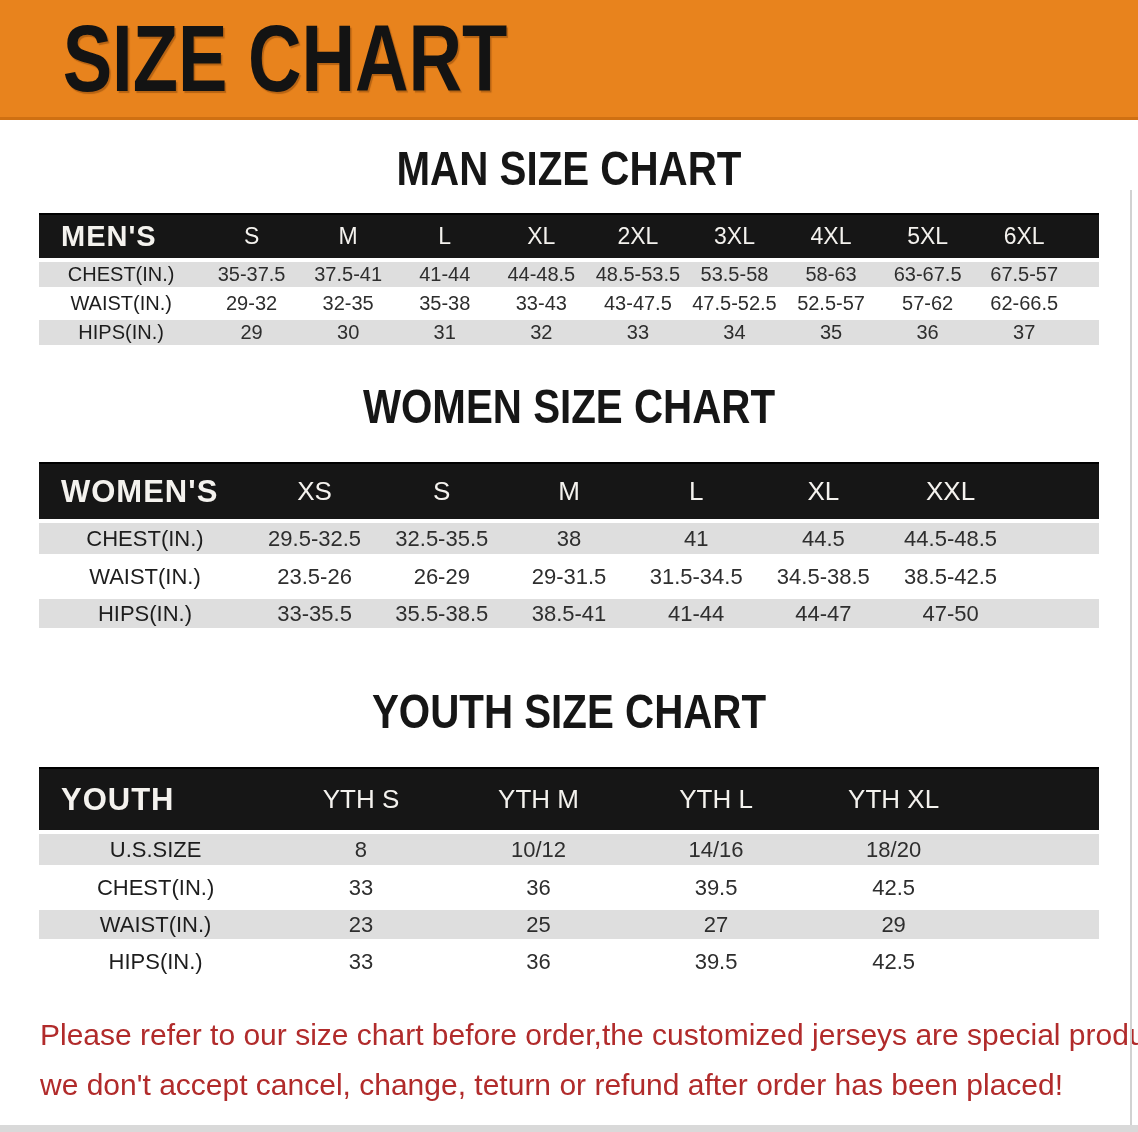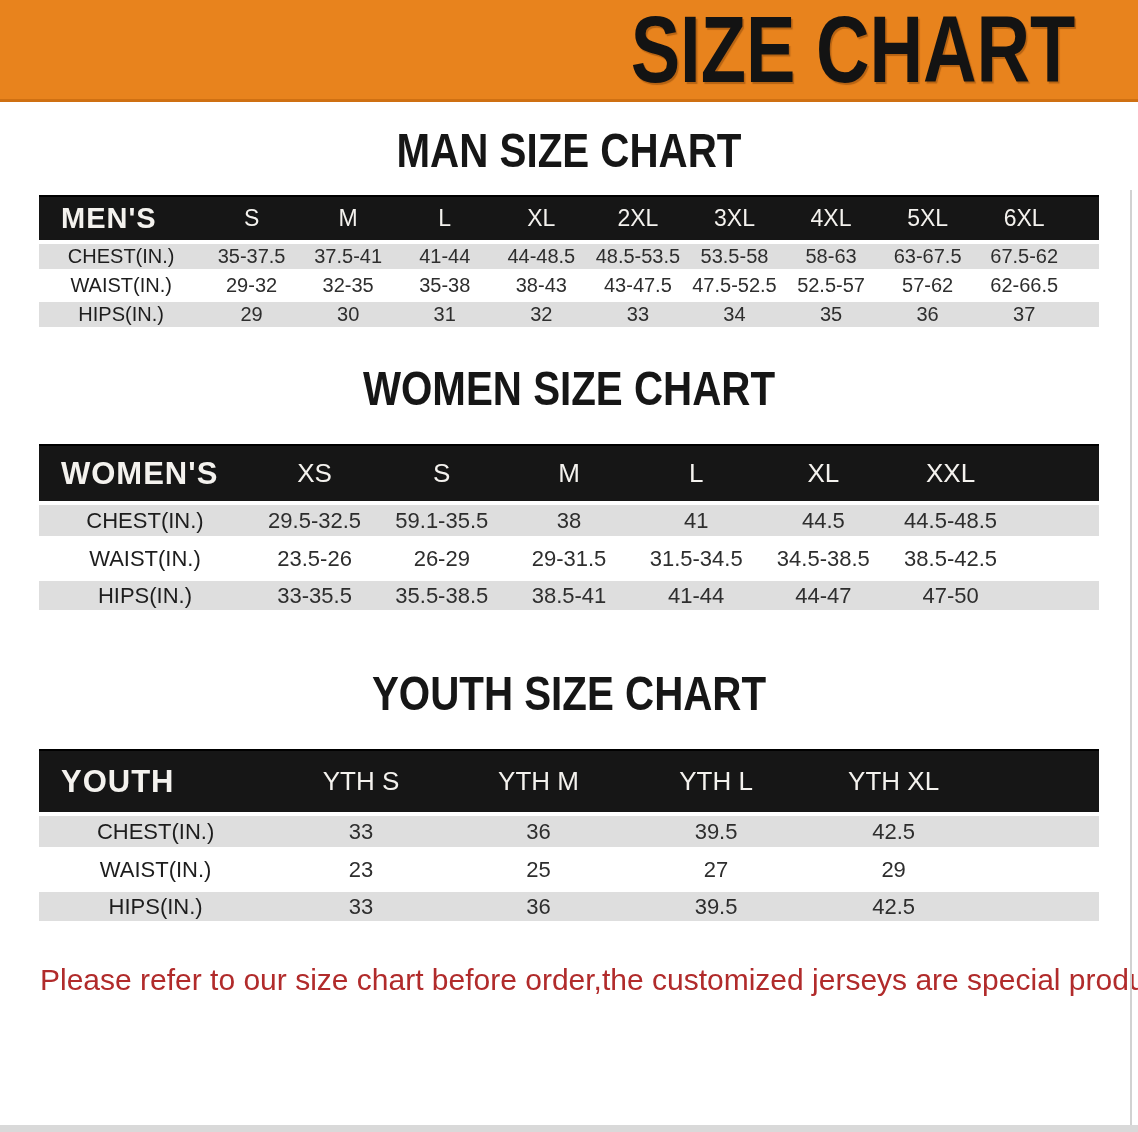--- a/index.html
+++ b/index.html
@@ -14,23 +14,23 @@
   html,body{margin:0;padding:0;}
   body{
     width:1138px;height:1132px;
     background:#ffffff;
     font-family:"Liberation Sans", sans-serif;
     position:relative;
     overflow:hidden;
   }
   
   .banner{
-    height:102px;
+    height:120px;
     background:var(--banner-bg);
-    display:flex;align-items:center;justify-content:flex-end;
+    display:flex;align-items:center;justify-content:flex-start;
     border-bottom:3px solid #cf7012;
   }
   .banner h1{
     margin:0;line-height:1;
     font-size:95px;font-weight:800;
     color:#131313;
     transform:scaleX(0.78);
     letter-spacing:0px;
     text-shadow:2px 2px 1px rgba(90,40,0,0.35);
     white-space:nowrap;
@@ -134,29 +134,29 @@
           <tr class="data-row">
             <td class="row-label">CHEST(IN.)</td>
             <td class="value-cell">35-37.5</td>
             <td class="value-cell">37.5-41</td>
             <td class="value-cell">41-44</td>
             <td class="value-cell">44-48.5</td>
             <td class="value-cell">48.5-53.5</td>
             <td class="value-cell">53.5-58</td>
             <td class="value-cell">58-63</td>
             <td class="value-cell">63-67.5</td>
-            <td class="value-cell">67.5-62</td>
+            <td class="value-cell">67.5-57</td>
             <td class="spacer"></td>
           </tr>
           <tr class="data-row">
             <td class="row-label">WAIST(IN.)</td>
             <td class="value-cell">29-32</td>
             <td class="value-cell">32-35</td>
             <td class="value-cell">35-38</td>
-            <td class="value-cell">38-43</td>
+            <td class="value-cell">33-43</td>
             <td class="value-cell">43-47.5</td>
             <td class="value-cell">47.5-52.5</td>
             <td class="value-cell">52.5-57</td>
             <td class="value-cell">57-62</td>
             <td class="value-cell">62-66.5</td>
             <td class="spacer"></td>
           </tr>
           <tr class="data-row">
             <td class="row-label">HIPS(IN.)</td>
             <td class="value-cell">29</td>
@@ -185,21 +185,21 @@
             <th class="size-col">L</th>
             <th class="size-col">XL</th>
             <th class="size-col">XXL</th>
             <th class="spacer"></th>
           </tr>
         </thead>
         <tbody>
           <tr class="data-row">
             <td class="row-label">CHEST(IN.)</td>
             <td class="value-cell">29.5-32.5</td>
-            <td class="value-cell">59.1-35.5</td>
+            <td class="value-cell">32.5-35.5</td>
             <td class="value-cell">38</td>
             <td class="value-cell">41</td>
             <td class="value-cell">44.5</td>
             <td class="value-cell">44.5-48.5</td>
             <td class="spacer"></td>
           </tr>
           <tr class="data-row">
             <td class="row-label">WAIST(IN.)</td>
             <td class="value-cell">23.5-26</td>
             <td class="value-cell">26-29</td>
@@ -230,20 +230,28 @@
             <th class="corner">YOUTH</th>
             <th class="size-col">YTH S</th>
             <th class="size-col">YTH M</th>
             <th class="size-col">YTH L</th>
             <th class="size-col">YTH XL</th>
             <th class="spacer"></th>
           </tr>
         </thead>
         <tbody>
           <tr class="data-row">
+            <td class="row-label">U.S.SIZE</td>
+            <td class="value-cell">8</td>
+            <td class="value-cell">10/12</td>
+            <td class="value-cell">14/16</td>
+            <td class="value-cell">18/20</td>
+            <td class="spacer"></td>
+          </tr>
+          <tr class="data-row">
             <td class="row-label">CHEST(IN.)</td>
             <td class="value-cell">33</td>
             <td class="value-cell">36</td>
             <td class="value-cell">39.5</td>
             <td class="value-cell">42.5</td>
             <td class="spacer"></td>
           </tr>
           <tr class="data-row">
             <td class="row-label">WAIST(IN.)</td>
             <td class="value-cell">23</td>
@@ -260,16 +268,17 @@
             <td class="value-cell">42.5</td>
             <td class="spacer"></td>
           </tr>
         </tbody>
       </table>
     </section>
   </main>
 
 <footer class="notice">
   <p>Please refer to our size chart before order,the customized jerseys are special products,</p>
+  <p>we don't accept cancel, change, teturn or refund after order has been placed!</p>
 </footer>
 
 <div class="bottom-edge"></div>
 <div class="right-edge"></div>
 
 </body></html>

